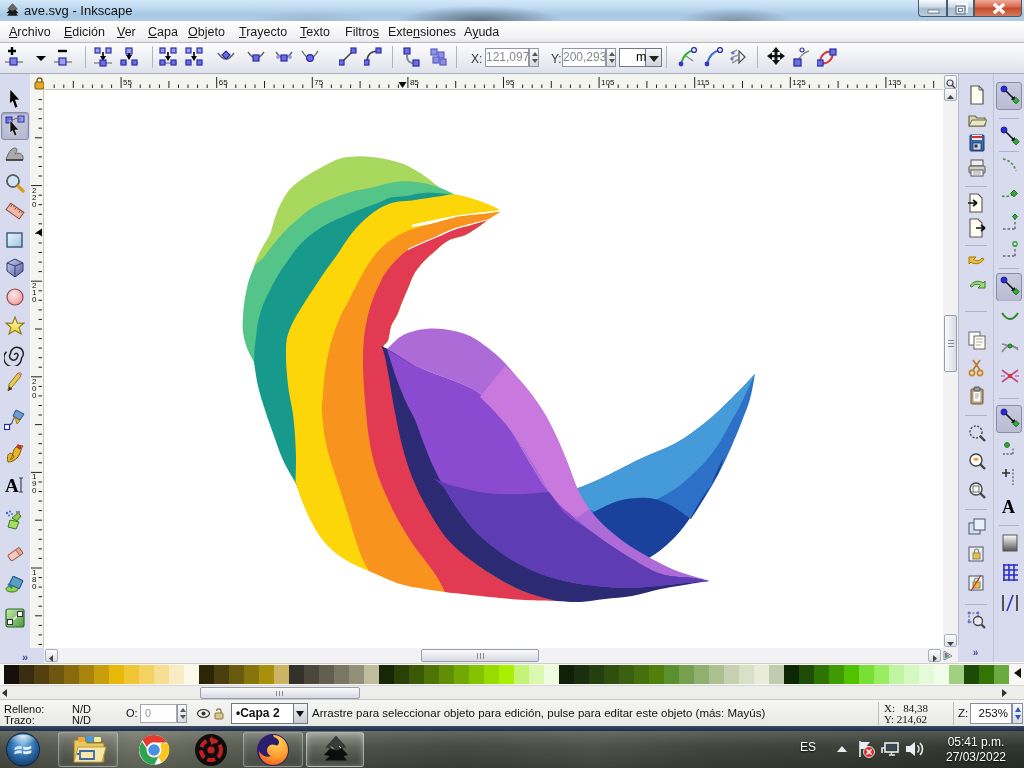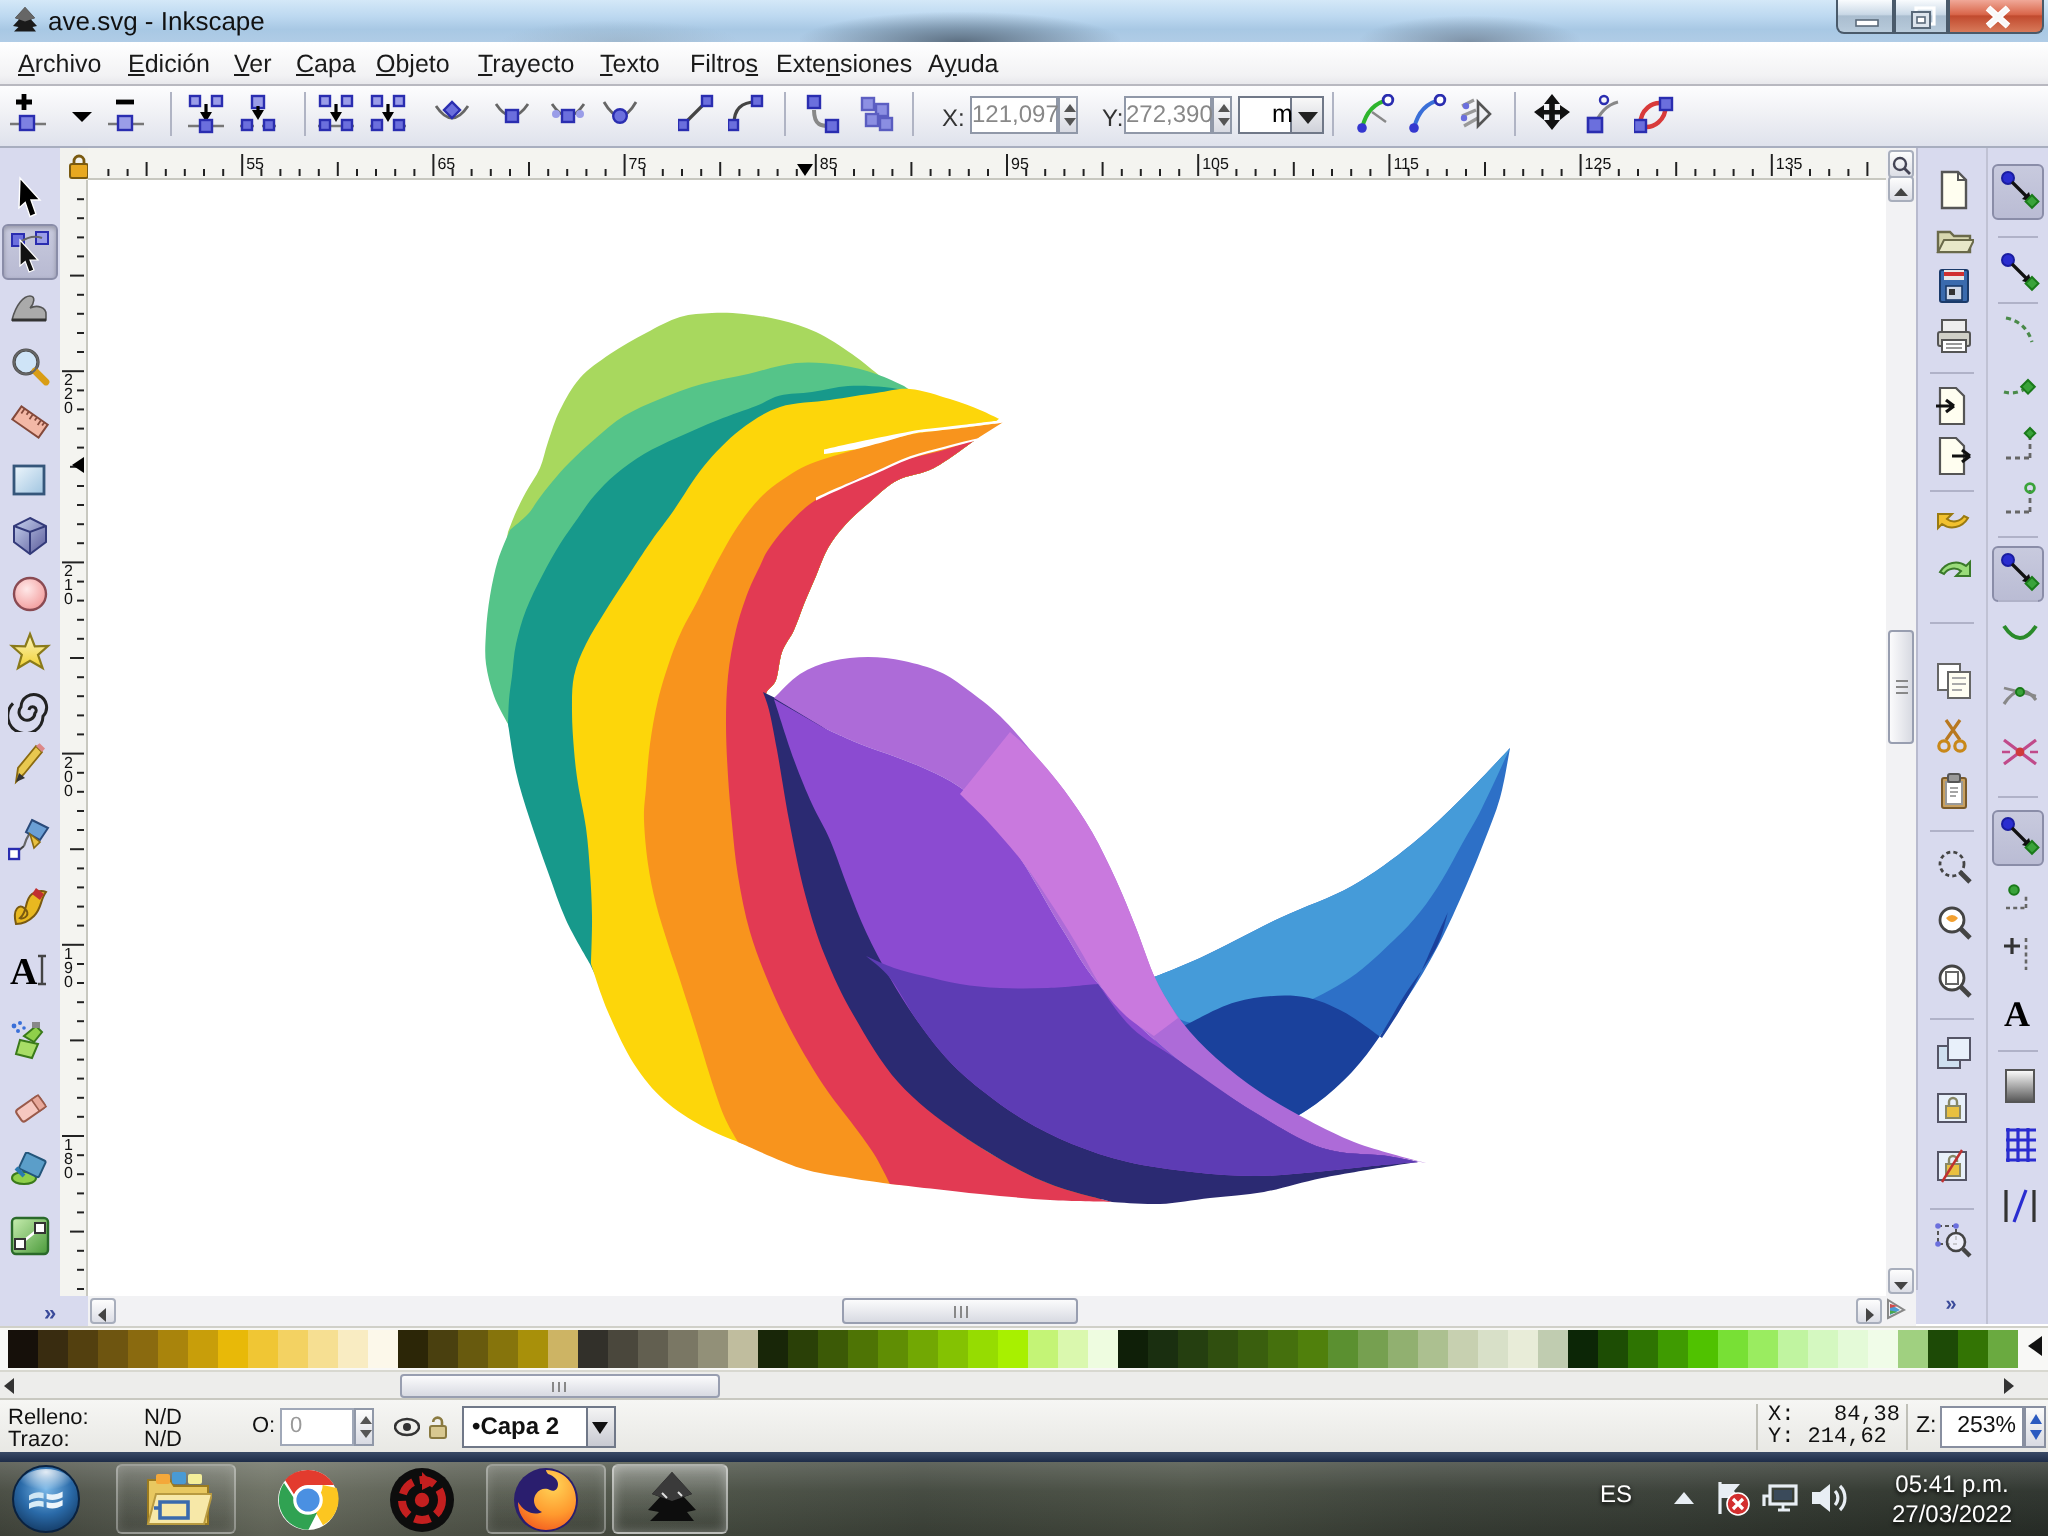--- a/index.html
+++ b/index.html
@@ -60,21 +60,21 @@
 #palette i { position:absolute; top:1px; width:15px; height:19px; }
 #palarrowR { position:absolute; left:1014px; top:668px; width:0; height:0; border-top:5px solid transparent; border-bottom:5px solid transparent; border-right:7px solid #111; }
 #palscroll { position:absolute; left:0; top:685px; width:1024px; height:14px; background:#ededeb; border-top:1px solid #d8d8d0; }
 #palthumb { position:absolute; left:200px; top:1px; width:160px; height:12px; background:linear-gradient(180deg,#fbfbfc,#d8dae2); border:1px solid #989eb0; border-radius:2px; }
 #palthumb:before { content:""; position:absolute; top:3px; left:75px; width:1px; height:5px; background:#888; box-shadow:3px 0 0 #888, 6px 0 0 #888; }
 #statusbar { position:absolute; left:0; top:699px; width:1024px; height:27px; background:linear-gradient(180deg,#f6f6f4,#e8e8e4); border-top:1px solid #c8c8c0; font-size:11px; color:#111; }
 #winedge { position:absolute; left:0; top:726px; width:1024px; height:5px; background:linear-gradient(180deg,#3a4a66,#1e2c48); }
 #taskbar { position:absolute; left:0; top:731px; width:1024px; height:37px;
   background:linear-gradient(90deg,#45493f 0%,#595d52 8%,#6a6e60 13%,#565a4e 22%,#4a5044 32%,#3f453b 45%,#474d41 58%,#3a4037 70%,#353b33 82%,#2e342c 92%,#2a302a 100%); }
 #taskbar:before { content:""; position:absolute; left:0; top:0; width:1024px; height:37px; background:linear-gradient(180deg,rgba(255,255,255,0.18),rgba(255,255,255,0.04) 40%,rgba(0,0,0,0.12)); }
-.mono { font-family:Liberation Mono, monospace; }
+.mono { font-family:Liberation Serif, serif; }
 </style></head>
 <body>
 <div id="screen">
 
 <div id="menubar">
   <div class="mi" style="left:9px"><u>A</u>rchivo</div>
   <div class="mi" style="left:64px"><u>E</u>dición</div>
   <div class="mi" style="left:117px"><u>V</u>er</div>
   <div class="mi" style="left:148px"><u>C</u>apa</div>
   <div class="mi" style="left:188px"><u>O</u>bjeto</div>
@@ -232,21 +232,21 @@
   <b class="tsep" style="left:85px"></b>
       <b class="tsep" style="left:152px"></b>
       <b class="tsep" style="left:392px"></b>
       <b class="tsep" style="left:456px"></b>
       <b class="tsep" style="left:666px"></b>
       <b class="tsep" style="left:757px"></b>
   <div class="tlabel" style="left:471px">X:</div>
       <div id="spinX">121,097</div>
       <div class="spinner" style="left:529px"></div>
   <div class="tlabel" style="left:551px">Y:</div>
-      <div id="spinY">272,390</div>
+      <div id="spinY">200,293</div>
       <div class="spinner" style="left:606px"></div>
   <div id="mmbox">mm</div>
       <div id="mmbtn"></div>
 </div>
 
 <div id="canvas">
       <svg style="position:absolute;left:0;top:0" width="899" height="558" viewBox="44 90 899 558">
         <path fill="#a8d85e" d="M440,188 C437.7,186.2 431.3,180.7 426.0,177.0 C420.7,173.3 414.0,168.8 408.0,166.0 C402.0,163.2 396.0,161.5 390.0,160.0 C384.0,158.5 377.7,157.6 372.0,157.0 C366.3,156.4 361.3,156.2 356.0,156.5 C350.7,156.8 345.5,156.8 340.0,158.5 C334.5,160.2 328.8,163.4 323.0,166.5 C317.2,169.6 310.5,173.2 305.0,177.0 C299.5,180.8 294.2,184.3 290.0,189.0 C285.8,193.7 282.7,199.7 280.0,205.0 C277.3,210.3 275.7,216.2 274.0,221.0 C272.3,225.8 271.8,229.8 270.0,234.0 C268.2,238.2 265.0,242.3 263.0,246.0 C261.0,249.7 259.5,252.7 258.0,256.0 C256.5,259.3 254.7,264.3 254.0,266.0 C253.6,268.3 252.6,274.7 251.5,280.0 C250.4,285.3 248.5,292.0 247.5,298.0 C246.5,304.0 245.8,310.3 245.5,316.0 C245.2,321.7 244.8,326.7 245.5,332.0 C246.2,337.3 247.7,343.0 249.5,348.0 C251.3,353.0 255.3,359.7 256.5,362.0 C257.2,366.0 258.7,378.0 260.5,386.0 C262.3,394.0 264.8,401.7 267.5,410.0 C270.2,418.3 273.5,427.7 276.5,436.0 C279.5,444.3 282.0,452.3 285.5,460.0 C289.0,467.7 295.5,478.3 297.5,482.0 C299.0,486.0 302.8,497.7 306.5,506.0 C310.2,514.3 314.8,524.7 319.5,532.0 C324.2,539.3 328.8,544.8 334.5,550.0 C340.2,555.2 347.3,559.5 353.5,563.0 C359.7,566.5 368.5,569.7 371.5,571.0 C376.2,572.9 391.2,579.8 400.0,582.5 C408.8,585.2 416.8,586.2 424.0,587.5 C431.2,588.8 439.8,590.0 443.0,590.5 C450.8,591.3 476.7,594.2 490.0,595.5 C503.3,596.8 512.5,597.8 523.0,598.5 C533.5,599.2 548.0,599.3 553.0,599.5 C547.5,597.9 532.2,595.4 520.0,590.0 C507.8,584.6 491.7,575.2 480.0,567.0 C468.3,558.8 458.7,550.8 450.0,541.0 C441.3,531.2 434.0,518.5 428.0,508.0 C422.0,497.5 418.0,488.2 414.0,478.0 C410.0,467.8 407.0,458.3 404.0,447.0 C401.0,435.7 398.3,422.0 396.0,410.0 C393.7,398.0 391.7,384.2 390.0,375.0 C388.3,365.8 387.2,359.7 386.0,355.0 C384.8,350.3 382.7,349.5 383.0,347.0 C383.3,344.5 386.7,343.5 388.0,340.0 C389.3,336.5 389.5,330.2 391.0,326.0 C392.5,321.8 395.2,319.0 397.0,315.0 C398.8,311.0 400.2,306.5 402.0,302.0 C403.8,297.5 406.0,292.7 408.0,288.0 C410.0,283.3 411.5,278.3 414.0,274.0 C416.5,269.7 419.3,266.0 423.0,262.0 C426.7,258.0 431.7,253.7 436.0,250.0 C440.3,246.3 443.8,242.7 449.0,240.0 C454.2,237.3 460.3,237.5 467.0,234.0 C473.7,230.5 485.3,221.5 489.0,219.0 L440,188 Z"></path>
         <path fill="#55c489" d="M452,193 C449.7,192.0 443.3,188.8 438.0,187.0 C432.7,185.2 426.7,183.4 420.0,182.5 C413.3,181.6 405.7,180.8 398.0,181.5 C390.3,182.2 381.8,185.2 374.0,187.0 C366.2,188.8 358.3,189.9 351.0,192.0 C343.7,194.1 336.5,196.8 330.0,199.5 C323.5,202.2 317.3,204.8 312.0,208.0 C306.7,211.2 302.5,215.2 298.0,219.0 C293.5,222.8 288.7,227.3 285.0,231.0 C281.3,234.7 278.7,237.8 276.0,241.0 C273.3,244.2 271.0,247.3 269.0,250.0 C267.0,252.7 266.3,254.5 264.0,257.0 C261.7,259.5 256.5,263.7 255.0,265.0 C254.0,267.5 250.7,274.5 249.0,280.0 C247.3,285.5 246.0,292.0 245.0,298.0 C244.0,304.0 243.3,310.3 243.0,316.0 C242.7,321.7 242.3,326.7 243.0,332.0 C243.7,337.3 245.2,343.0 247.0,348.0 C248.8,353.0 252.8,359.7 254.0,362.0 C255.1,366.0 258.2,378.0 260.5,386.0 C262.8,394.0 264.8,401.7 267.5,410.0 C270.2,418.3 273.5,427.7 276.5,436.0 C279.5,444.3 282.0,452.3 285.5,460.0 C289.0,467.7 295.5,478.3 297.5,482.0 C299.0,486.0 302.8,497.7 306.5,506.0 C310.2,514.3 314.8,524.7 319.5,532.0 C324.2,539.3 328.8,544.8 334.5,550.0 C340.2,555.2 347.3,559.5 353.5,563.0 C359.7,566.5 368.5,569.7 371.5,571.0 C376.2,572.9 391.2,579.8 400.0,582.5 C408.8,585.2 416.8,586.2 424.0,587.5 C431.2,588.8 439.8,590.0 443.0,590.5 C450.8,591.3 476.7,594.2 490.0,595.5 C503.3,596.8 512.5,597.8 523.0,598.5 C533.5,599.2 548.0,599.3 553.0,599.5 C547.5,597.9 532.2,595.4 520.0,590.0 C507.8,584.6 491.7,575.2 480.0,567.0 C468.3,558.8 458.7,550.8 450.0,541.0 C441.3,531.2 434.0,518.5 428.0,508.0 C422.0,497.5 418.0,488.2 414.0,478.0 C410.0,467.8 407.0,458.3 404.0,447.0 C401.0,435.7 398.3,422.0 396.0,410.0 C393.7,398.0 391.7,384.2 390.0,375.0 C388.3,365.8 387.2,359.7 386.0,355.0 C384.8,350.3 382.7,349.5 383.0,347.0 C383.3,344.5 386.7,343.5 388.0,340.0 C389.3,336.5 389.5,330.2 391.0,326.0 C392.5,321.8 395.2,319.0 397.0,315.0 C398.8,311.0 400.2,306.5 402.0,302.0 C403.8,297.5 406.0,292.7 408.0,288.0 C410.0,283.3 411.5,278.3 414.0,274.0 C416.5,269.7 419.3,266.0 423.0,262.0 C426.7,258.0 431.7,253.7 436.0,250.0 C440.3,246.3 443.8,242.7 449.0,240.0 C454.2,237.3 460.3,237.5 467.0,234.0 C473.7,230.5 485.3,221.5 489.0,219.0 L452,193 Z"></path>
         <path fill="#17998b" d="M456,196 C453.7,195.6 447.3,194.0 442.0,193.5 C436.7,193.0 430.0,192.6 424.0,193.0 C418.0,193.4 411.7,195.2 406.0,196.0 C400.3,196.8 394.7,196.6 390.0,197.8 C385.3,199.0 383.2,201.0 378.0,203.0 C372.8,205.0 365.5,207.4 359.0,210.0 C352.5,212.6 345.2,215.8 339.0,218.6 C332.8,221.4 327.2,223.9 322.0,227.0 C316.8,230.1 312.2,233.5 308.0,237.0 C303.8,240.5 300.2,244.3 297.0,248.0 C293.8,251.7 291.8,255.0 289.0,259.0 C286.2,263.0 283.0,267.2 280.0,272.0 C277.0,276.8 273.8,282.5 271.0,288.0 C268.2,293.5 265.2,299.3 263.0,305.0 C260.8,310.7 259.2,316.5 258.0,322.0 C256.8,327.5 256.6,333.3 256.0,338.0 C255.4,342.7 254.8,346.0 254.5,350.0 C254.2,354.0 254.1,360.0 254.0,362.0 C254.7,366.0 256.2,378.0 258.0,386.0 C259.8,394.0 262.3,401.7 265.0,410.0 C267.7,418.3 271.0,427.7 274.0,436.0 C277.0,444.3 279.5,452.3 283.0,460.0 C286.5,467.7 293.0,478.3 295.0,482.0 C296.9,486.0 302.4,497.7 306.5,506.0 C310.6,514.3 314.8,524.7 319.5,532.0 C324.2,539.3 328.8,544.8 334.5,550.0 C340.2,555.2 347.3,559.5 353.5,563.0 C359.7,566.5 368.5,569.7 371.5,571.0 C376.2,572.9 391.2,579.8 400.0,582.5 C408.8,585.2 416.8,586.2 424.0,587.5 C431.2,588.8 439.8,590.0 443.0,590.5 C450.8,591.3 476.7,594.2 490.0,595.5 C503.3,596.8 512.5,597.8 523.0,598.5 C533.5,599.2 548.0,599.3 553.0,599.5 C547.5,597.9 532.2,595.4 520.0,590.0 C507.8,584.6 491.7,575.2 480.0,567.0 C468.3,558.8 458.7,550.8 450.0,541.0 C441.3,531.2 434.0,518.5 428.0,508.0 C422.0,497.5 418.0,488.2 414.0,478.0 C410.0,467.8 407.0,458.3 404.0,447.0 C401.0,435.7 398.3,422.0 396.0,410.0 C393.7,398.0 391.7,384.2 390.0,375.0 C388.3,365.8 387.2,359.7 386.0,355.0 C384.8,350.3 382.7,349.5 383.0,347.0 C383.3,344.5 386.7,343.5 388.0,340.0 C389.3,336.5 389.5,330.2 391.0,326.0 C392.5,321.8 395.2,319.0 397.0,315.0 C398.8,311.0 400.2,306.5 402.0,302.0 C403.8,297.5 406.0,292.7 408.0,288.0 C410.0,283.3 411.5,278.3 414.0,274.0 C416.5,269.7 419.3,266.0 423.0,262.0 C426.7,258.0 431.7,253.7 436.0,250.0 C440.3,246.3 443.8,242.7 449.0,240.0 C454.2,237.3 460.3,237.5 467.0,234.0 C473.7,230.5 485.3,221.5 489.0,219.0 L456,196 Z"></path>
@@ -852,20 +852,21 @@
         <ellipse cx="6.5" cy="5.5" rx="6" ry="4" fill="none" stroke="#333" stroke-width="1.2"></ellipse>
         <circle cx="6.5" cy="5.5" r="2" fill="#333"></circle>
       </svg>
   <svg width="11" height="13" viewBox="0 0 11 13" style="position:absolute;left:214px;top:7px">
         <rect x="1" y="6" width="8" height="6" rx="1" fill="#d8c890" stroke="#8a7a40"></rect>
         <path d="M7,6 v-2 a2.2,2.2 0 0,0 -4.4,0" fill="none" stroke="#8a7a40" stroke-width="1.3"></path>
       </svg>
   <div style="position:absolute;left:231px;top:3px;width:62px;height:21px;background:#fff;border:1px solid #707888;border-right:none;font-weight:bold;font-size:12px;line-height:19px;padding-left:4px">•Capa 2</div>
   <div style="position:absolute;left:293px;top:3px;width:15px;height:21px;background:linear-gradient(180deg,#f4f4f4,#c8cad2);border:1px solid #707888"></div>
   <div style="position:absolute;left:296px;top:11px;width:0;height:0;border-left:4.5px solid transparent;border-right:4.5px solid transparent;border-top:6px solid #111"></div>
+  <div style="position:absolute;left:312px;top:7px;font-size:11.5px">Arrastre para seleccionar objeto para edición, pulse para editar este objeto (más: Mayús)</div>
   <div style="position:absolute;left:878px;top:2px;width:1px;height:23px;background:#c0c0b8"></div>
   <div class="mono" style="position:absolute;left:884px;top:2px;font-size:11px">X:&nbsp;&nbsp;&nbsp;84,38</div>
   <div class="mono" style="position:absolute;left:884px;top:13px;font-size:11px">Y:&nbsp;214,62</div>
   <div style="position:absolute;left:953px;top:2px;width:1px;height:23px;background:#c0c0b8"></div>
   <div style="position:absolute;left:958px;top:7px;font-size:11.5px">Z:</div>
   <div style="position:absolute;left:970px;top:3px;width:42px;height:21px;background:#fff;border:1px solid #888fa0;font-size:11.5px;line-height:19px;text-align:right;padding-right:3px">253%</div>
   <div style="position:absolute;left:1012px;top:3px;width:11px;height:21px;background:linear-gradient(180deg,#fafafa,#d8dae2);border:1px solid #888fa0">
         <div style="position:absolute;left:2px;top:3px;border-left:3.5px solid transparent;border-right:3.5px solid transparent;border-bottom:5px solid #2a5ac0"></div>
         <div style="position:absolute;left:2px;bottom:3px;border-left:3.5px solid transparent;border-right:3.5px solid transparent;border-top:5px solid #2a5ac0"></div>
       </div>

